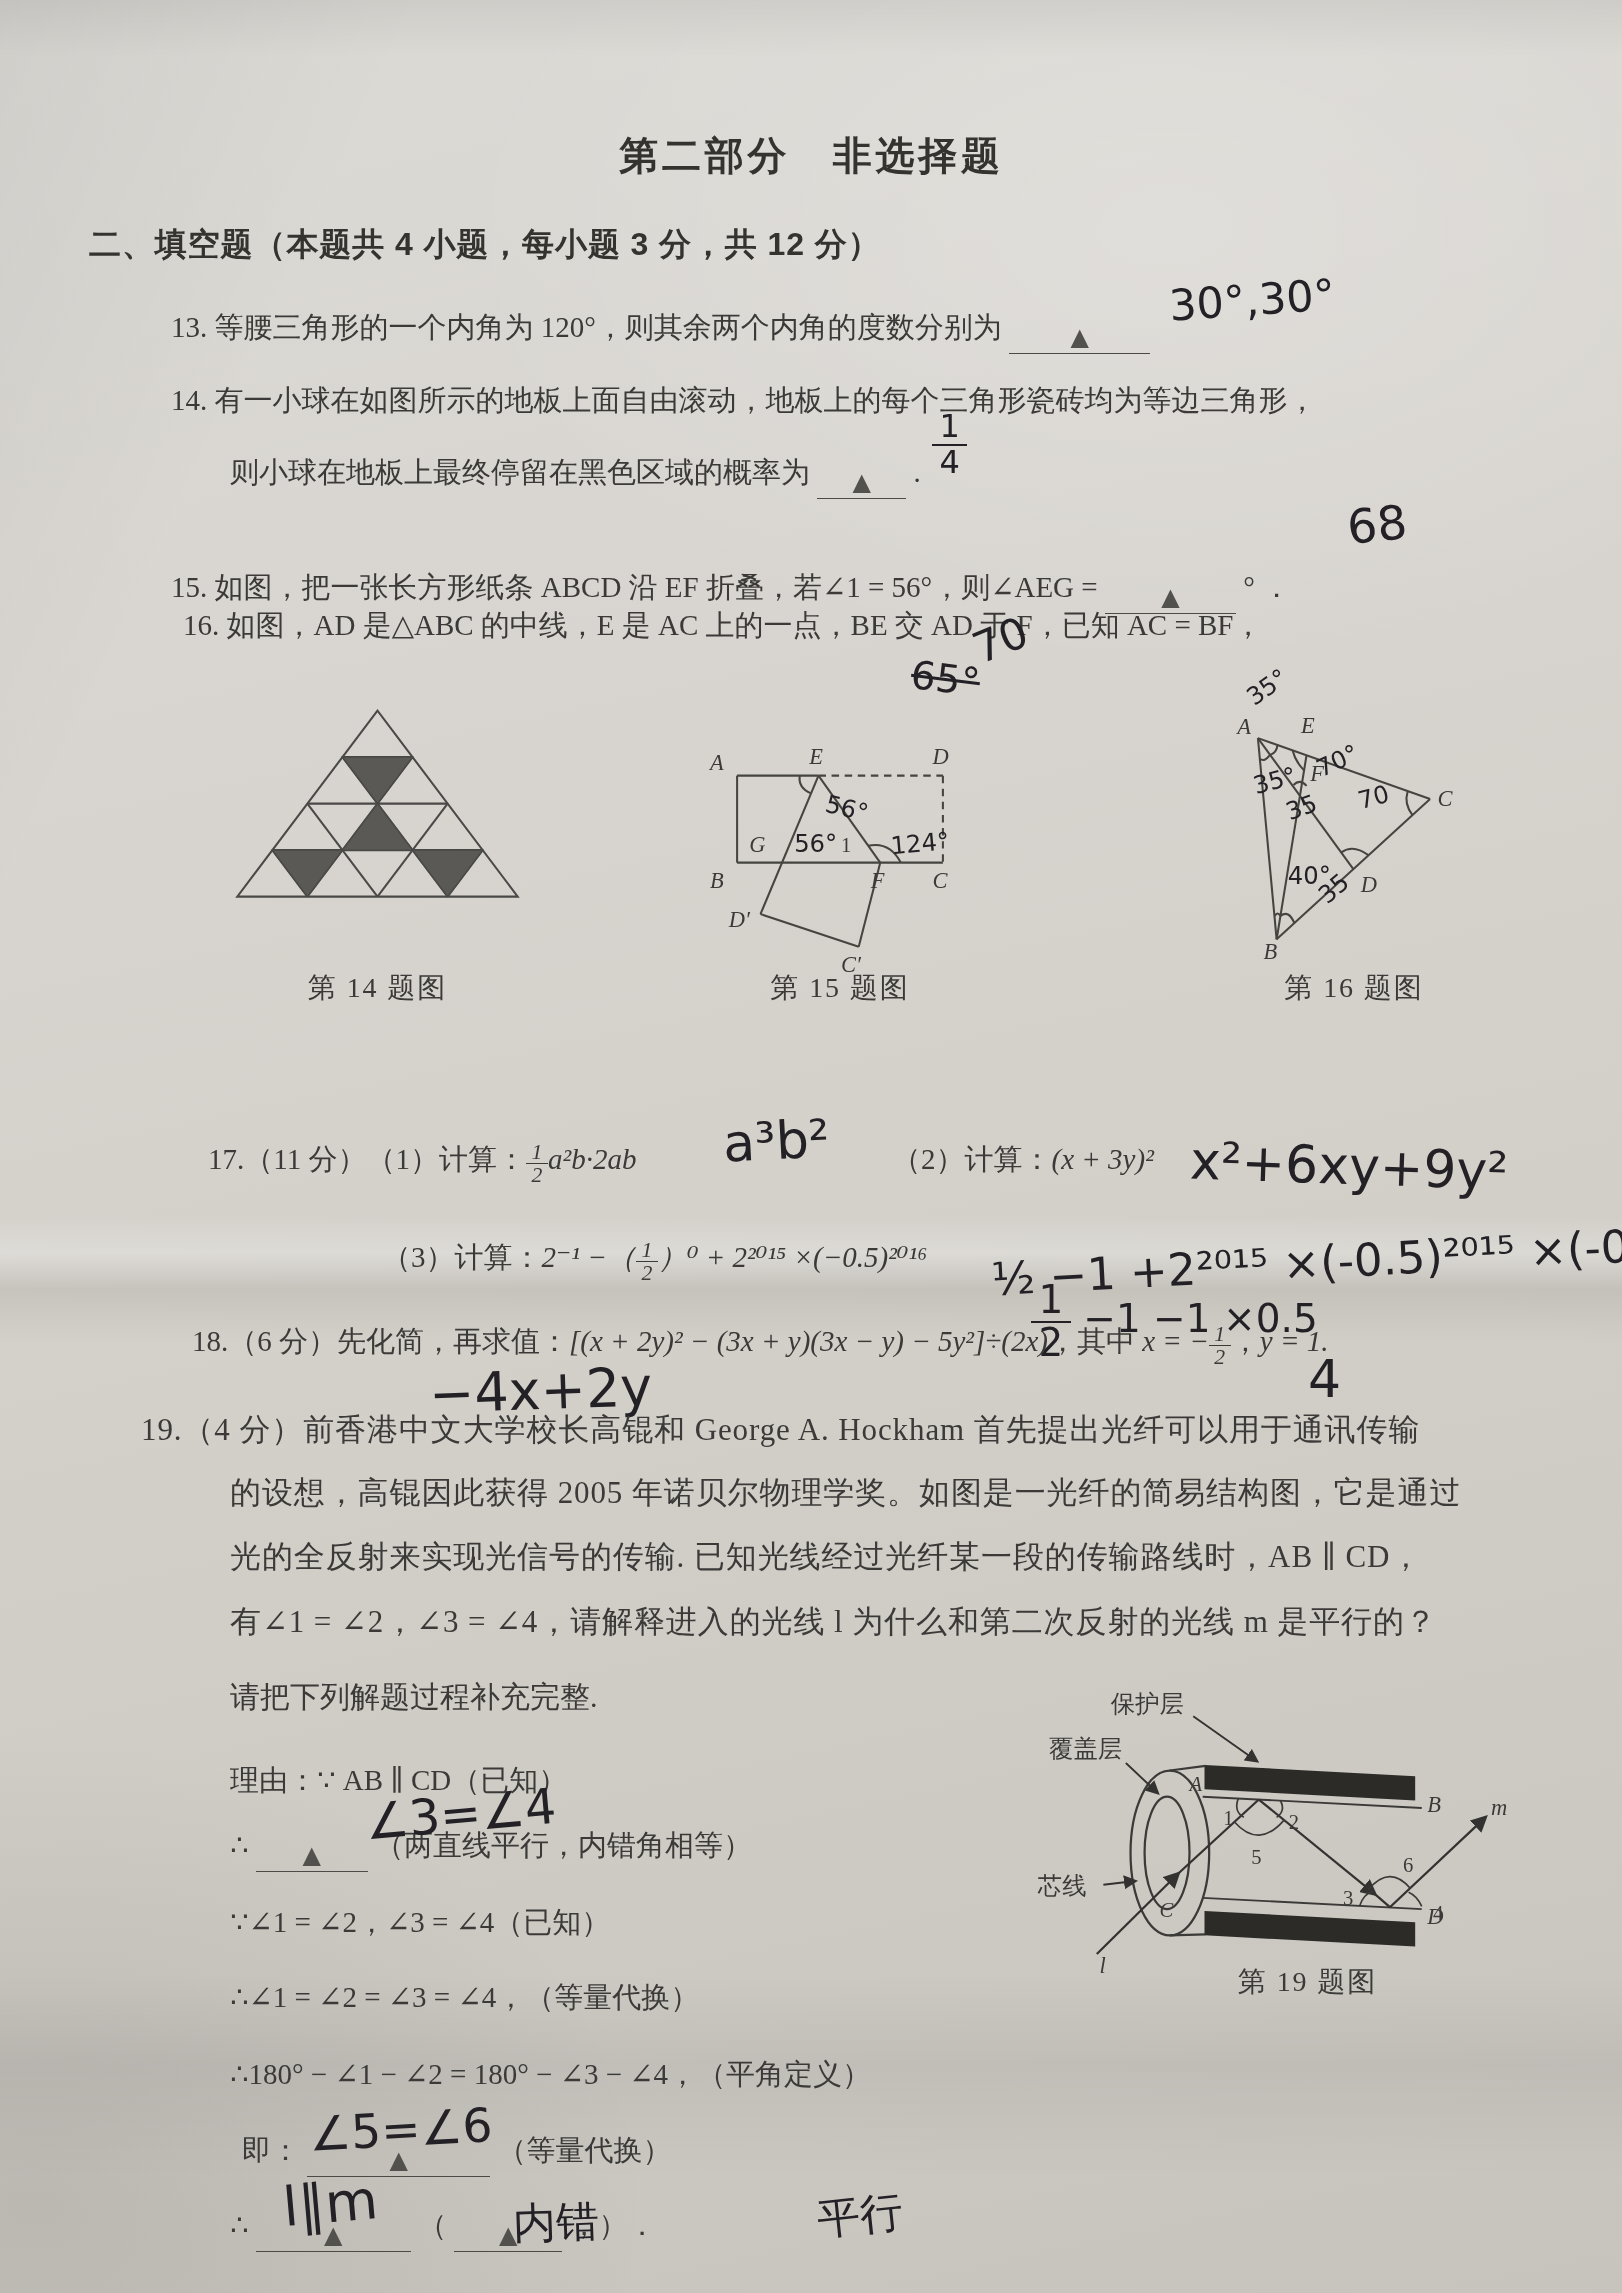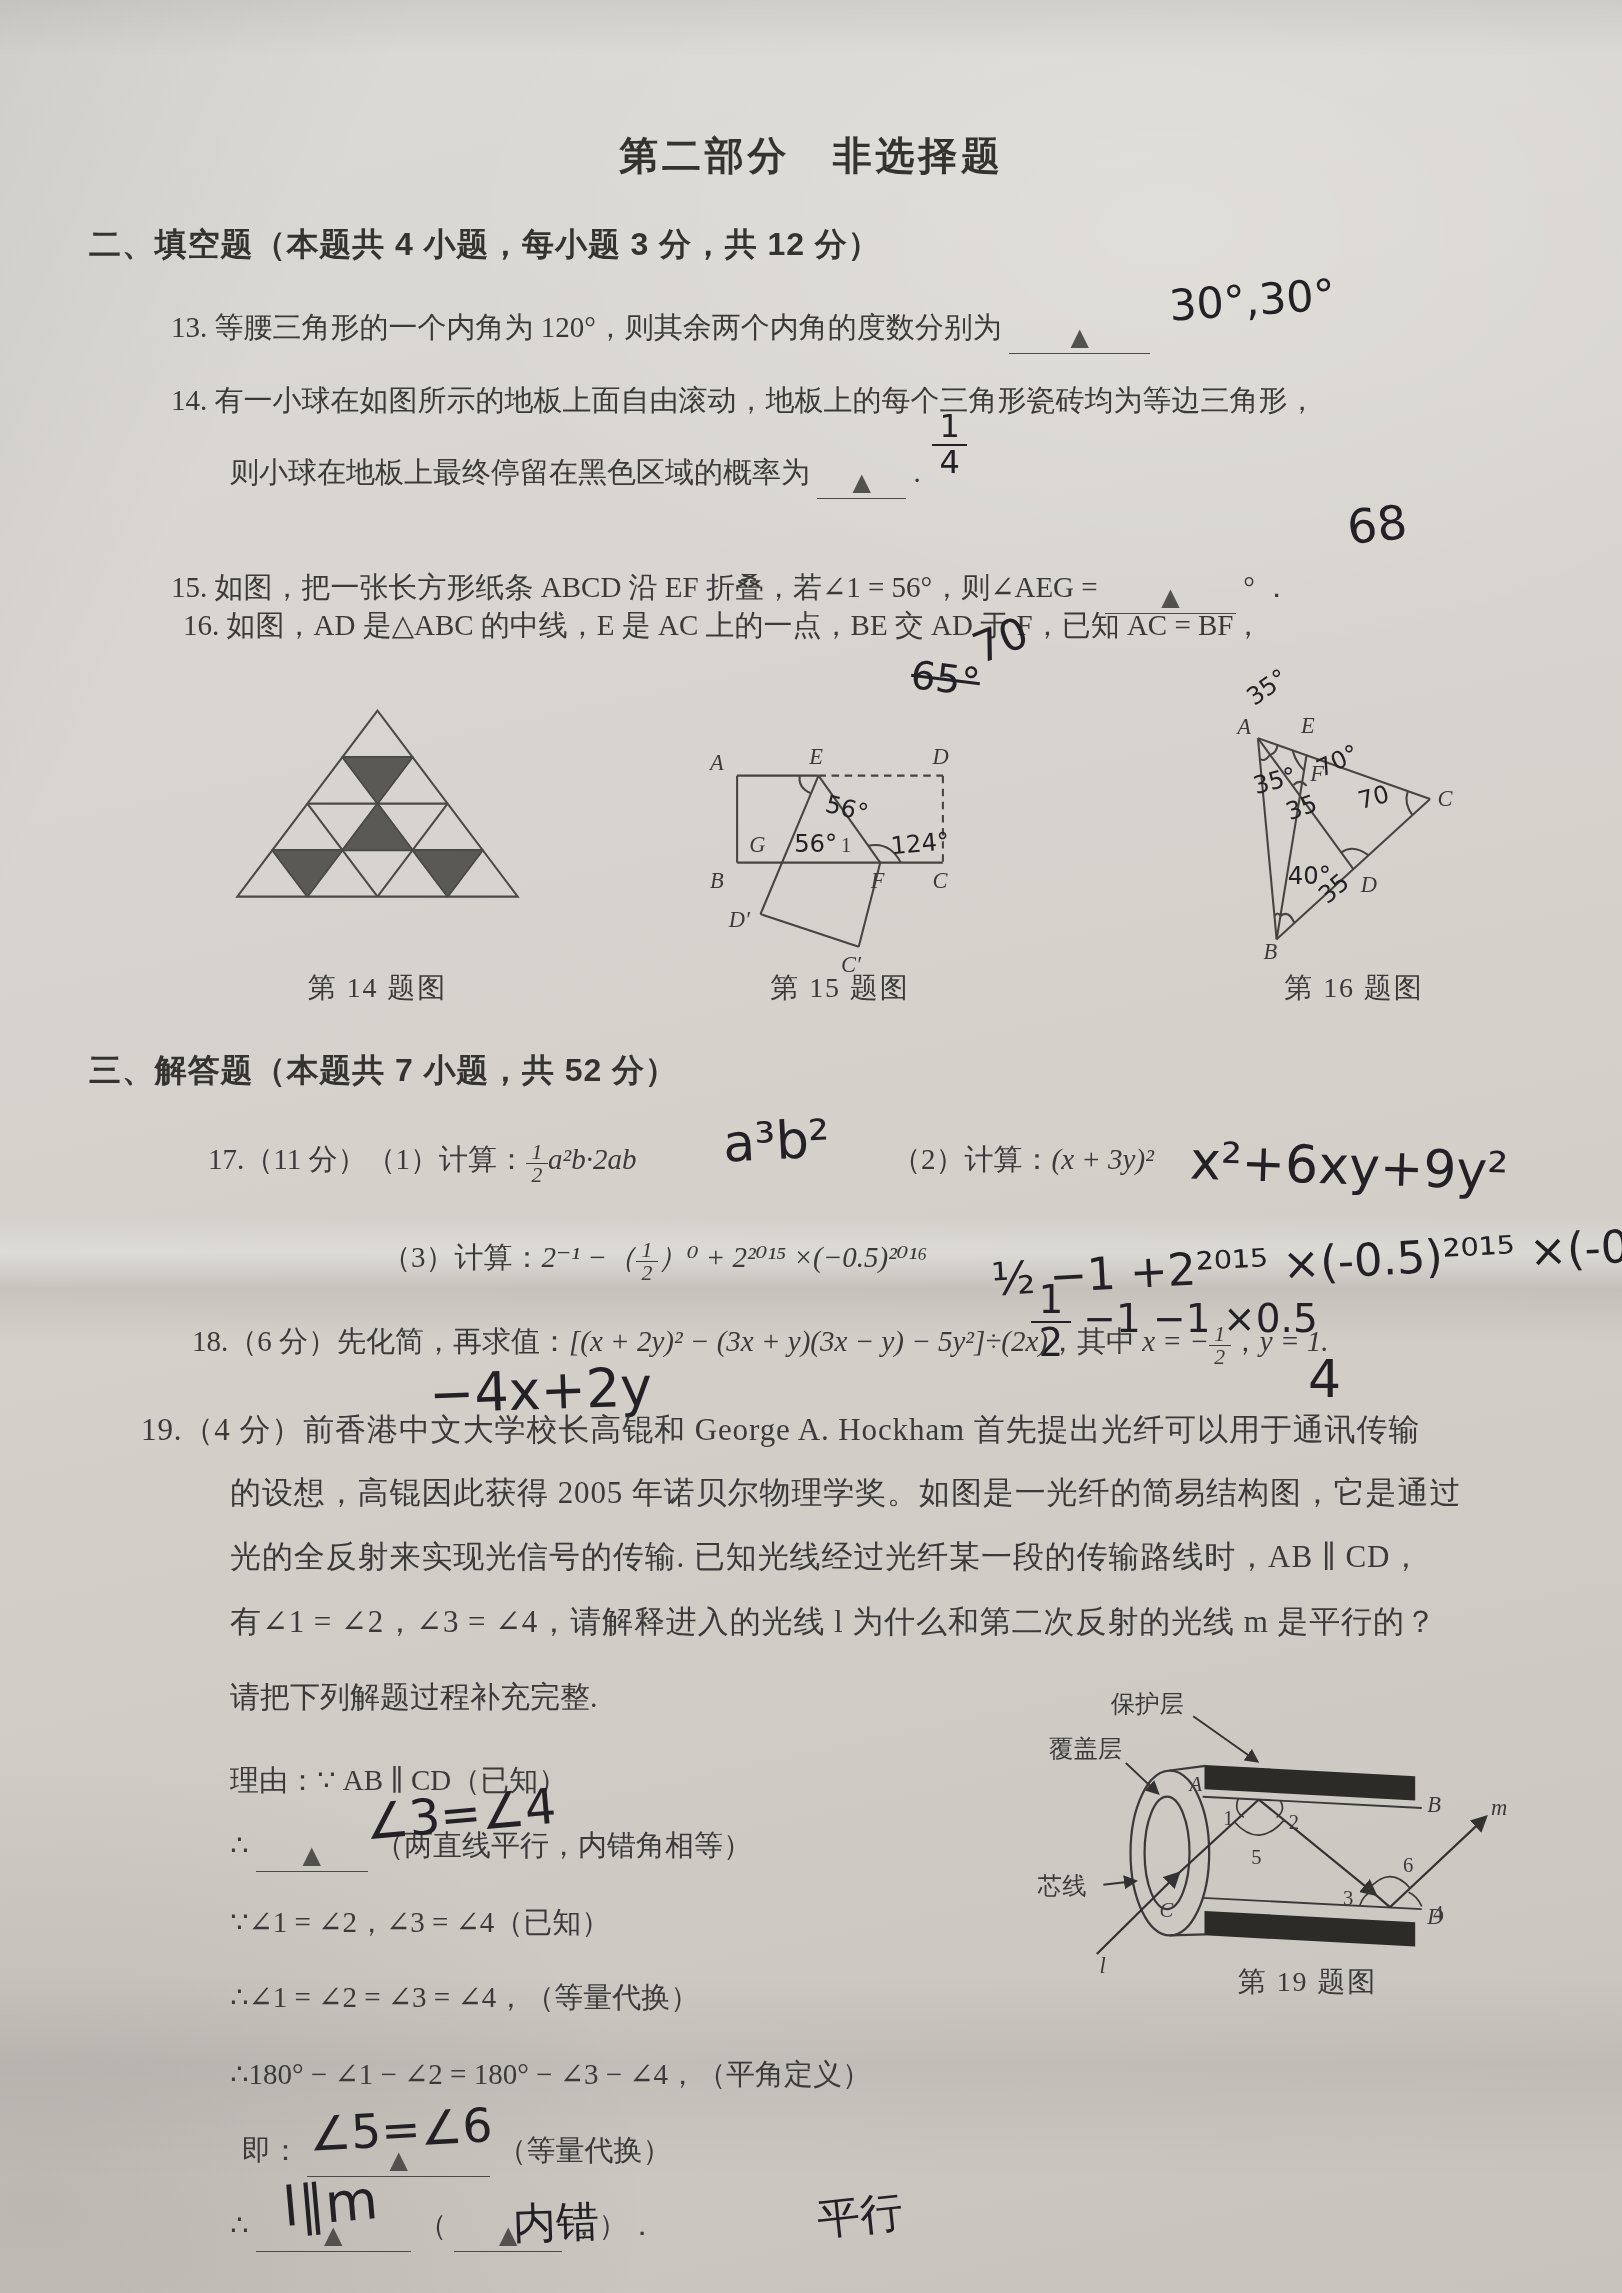--- a/index.html
+++ b/index.html
@@ -155,21 +155,20 @@
     <text class="svghw" x="44" y="46" transform="rotate(-35 44 46)">35°</text>
     <text class="svghw" x="46" y="140" transform="rotate(-15 46 140)">35°</text>
     <text class="svghw" x="116" y="122" transform="rotate(-25 116 122)">70°</text>
     <text class="svghw" x="82" y="168" font-size="24" transform="rotate(-20 82 168)">35</text>
     <text class="svghw" x="80" y="236">40°</text>
     <text class="svghw" x="122" y="258" font-size="24" transform="rotate(-40 122 258)">35</text>
     <text class="svghw" x="158" y="156" font-size="24" transform="rotate(-15 158 156)">70</text>
   </svg>
   <div class="caption" style="left:1251px;top:969px;width:206px;">第 16 题图</div>
 
-  <div class="heading" style="left:89px;top:1049px;">三、解答题（本题共 7 小题，共 52 分）</div>
 
   <div class="line" style="left:208px;top:1141px;">
     <span>17.（11 分）（1）计算：</span><span class="mi vfrac"><span class="num">1</span><span class="den">2</span></span><span class="mi">a²b·2ab</span>
   </div>
   <div class="hw" style="left:723px;top:1111px;font-size:52px;transform:rotate(-3deg);">a³b²</div>
 
   <div class="line" style="left:892px;top:1141px;">
     <span>（2）计算：</span><span class="mi">(x + 3y)²</span>
   </div>
   <div class="hw" style="left:1190px;top:1136px;font-size:52px;transform:rotate(2deg);">x²+6xy+9y²</div>

